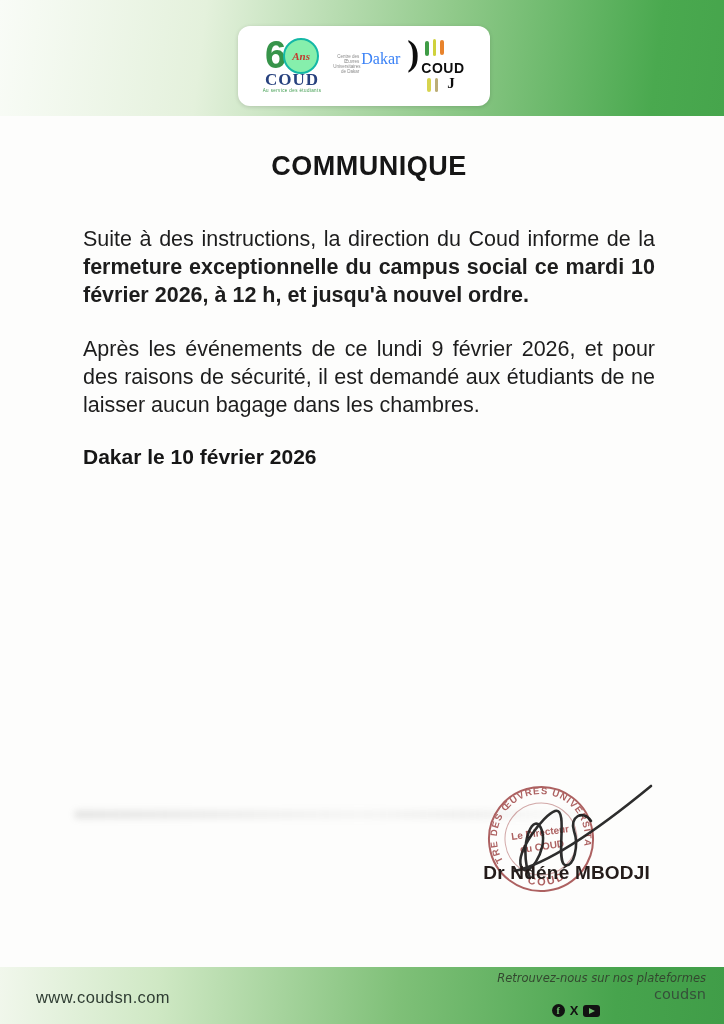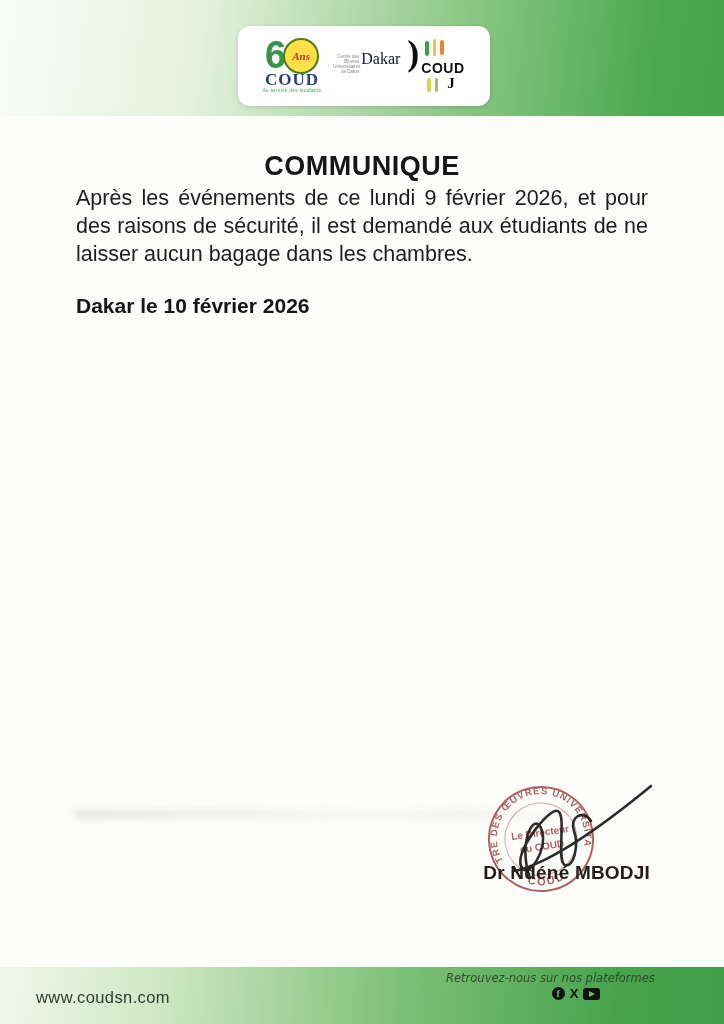--- a/index.html
+++ b/index.html
@@ -15,44 +15,44 @@
   }
   .logo-card {
     position:absolute; left:238px; top:26px; width:252px; height:80px;
     background:#ffffff; border-radius:12px; box-shadow:0 1px 4px rgba(0,0,0,.15);
     display:flex; align-items:center; justify-content:center; gap:12px;
   }
   .logo60 { text-align:center; line-height:1; }
   .logo60-top { display:flex; align-items:flex-start; justify-content:center; }
   .digit6 { font-size:38px; font-weight:bold; color:#37944a; line-height:34px; }
   .zero {
-    width:32px; height:32px; border-radius:50%; background:#fde047; border:2px solid #4d7c0f;
+    width:32px; height:32px; border-radius:50%; background:#86efac; border:2px solid #14b8a6;
     display:flex; align-items:center; justify-content:center; margin-left:-3px;
   }
   .zero span { font-family:"Liberation Serif", serif; font-style:italic; font-weight:bold; color:#c23a2e; font-size:11px; }
   .logo60-name { font-family:"Liberation Serif", serif; font-weight:bold; font-size:17px; color:#27417e; letter-spacing:1px; margin-top:-3px; }
   .logo60-tag { font-size:4.5px; color:#3a9a4a; letter-spacing:.4px; margin-top:1px; }
 
   .logoDakar { position:relative; width:132px; height:62px; }
   .fineprint { position:absolute; left:0; top:19px; width:26px; font-size:4.5px; line-height:5px; color:#8a8a8a; text-align:right; }
-  .dakar-word { position:absolute; left:28px; top:15px; font-family:"Liberation Serif", serif; font-size:16px; color:#0f172a; }
+  .dakar-word { position:absolute; left:28px; top:15px; font-family:"Liberation Serif", serif; font-size:16px; color:#3b82f6; }
   .bracket { position:absolute; left:74px; top:-2px; font-family:"Liberation Serif", serif; font-size:36px; font-weight:bold; color:#0d0d0d; line-height:40px; }
   .bars-top { position:absolute; left:92px; top:4px; display:flex; gap:4px; }
   .bars-top i, .bars-bot i { display:block; width:3.5px; border-radius:2px; }
   .bt1 { height:15px; background:#3f9c46; margin-top:2px; }
   .bt2 { height:17px; background:#cfd23d; }
   .bt3 { height:15px; background:#e8832c; margin-top:1px; }
   .coud-word { position:absolute; left:88px; top:25px; font-size:14px; font-weight:800; color:#0d0d0d; letter-spacing:.5px; }
   .bars-bot { position:absolute; left:94px; top:43px; display:flex; gap:4px; }
   .bb1 { height:14px; background:#d7d44e; }
   .bb2 { height:14px; background:#bcae77; }
   .bracket2 { position:absolute; left:114px; top:40px; font-family:"Liberation Serif", serif; font-size:15px; font-weight:bold; color:#0d0d0d; }
 
   
-  .content { position:absolute; left:76px; top:116px; width:572px; }
+  .content { position:absolute; left:83px; top:116px; width:572px; }
   .doc-title {
     text-align:center; font-size:27px; font-weight:bold; letter-spacing:.5px;
     color:#161616; margin-top:32px; line-height:36px;
   }
   .content p {
     margin:0 0 26px 0; font-size:21.5px; line-height:28px;
     text-align:justify; text-justify:inter-word; color:#1d1d1d;
   }
   .content p.first { margin-top:41px; }
   .b { font-weight:bold; }
@@ -71,21 +71,21 @@
     position:absolute; left:0; top:89px; width:195px; text-align:right;
     font-size:19px; font-weight:bold; color:#241c1a; letter-spacing:.2px;
   }
 
   
   .bottom-band {
     position:absolute; left:0; bottom:0; width:724px; height:57px;
     background:linear-gradient(94deg,#f1f7ec 0%,#cfe8c4 22%,#7fc078 55%,#47a44d 85%,#409d48 100%);
   }
   .website { position:absolute; left:36px; top:21px; font-size:16.5px; color:#2f3d33; letter-spacing:.4px; }
-  .social { position:absolute; right:18px; top:4px; width:260px; text-align:left; }
+  .social { position:absolute; right:18px; top:4px; width:260px; text-align:right; }
   .social-tagline { font-size:11.5px; font-style:italic; color:#33482f; font-family:"DejaVu Sans", sans-serif; }
   .social-handle { font-size:14.5px; color:#36503a; margin-top:1px; font-family:"DejaVu Sans", sans-serif; }
   .social-icons { display:flex; justify-content:center; align-items:center; gap:5px; margin-top:2px; }
   .icon-fb {
     width:13px; height:13px; border-radius:50%; background:#121212;
     color:#6cbb6a; font-family:"Liberation Serif", serif; font-weight:bold; font-size:10px;
     display:flex; align-items:center; justify-content:center; line-height:13px;
   }
   .icon-x { font-size:13px; font-weight:800; color:#121212; line-height:13px; }
   .icon-yt { position:relative; width:17px; height:12px; border-radius:3px; background:#121212; }
@@ -132,20 +132,21 @@
           </div>
         <div class="bracket2">J</div>
       </div>
 
     </div>
   </div>
 
   <div class="content">
     <div class="doc-title">COMMUNIQUE</div>
 
+    <p class="first"><span>Suite à des instructions, la direction du Coud informe de la </span><span class="b">fermeture exceptionnelle du campus social ce mardi 10 février 2026, à 12 h, et jusqu'à nouvel ordre.</span></p>
     <p><span>Après les événements de ce lundi 9 février 2026, et pour des raisons de sécurité, il est demandé aux étudiants de ne laisser aucun bagage dans les chambres.</span><span class="b"></span></p>
 
     <div class="dateline">Dakar le 10 février 2026</div>
   </div>
 
   <div class="smudge"></div>
 
   <div class="signature-area">
     <svg width="215" height="145" viewBox="0 0 215 145">
       <g transform="rotate(-8 86 66)" opacity="0.82">
@@ -169,20 +170,21 @@
         <path d="M 60,98 C 95,90 145,55 196,13"></path>
       </g>
     </svg>
     <div class="signer-name">Dr Ndéné MBODJI</div>
   </div>
 
   <div class="bottom-band">
     <div class="website">www.coudsn.com</div>
     <div class="social">
       <div class="social-tagline">Retrouvez-nous  sur nos plateformes</div>
+      <div class="social-handle">coudsn</div>
       <div class="social-icons">
         <span class="icon-fb">f</span>
         <span class="icon-x">X</span>
         <span class="icon-yt"></span>
       </div>
     </div>
   </div>
 
 </div>
 

